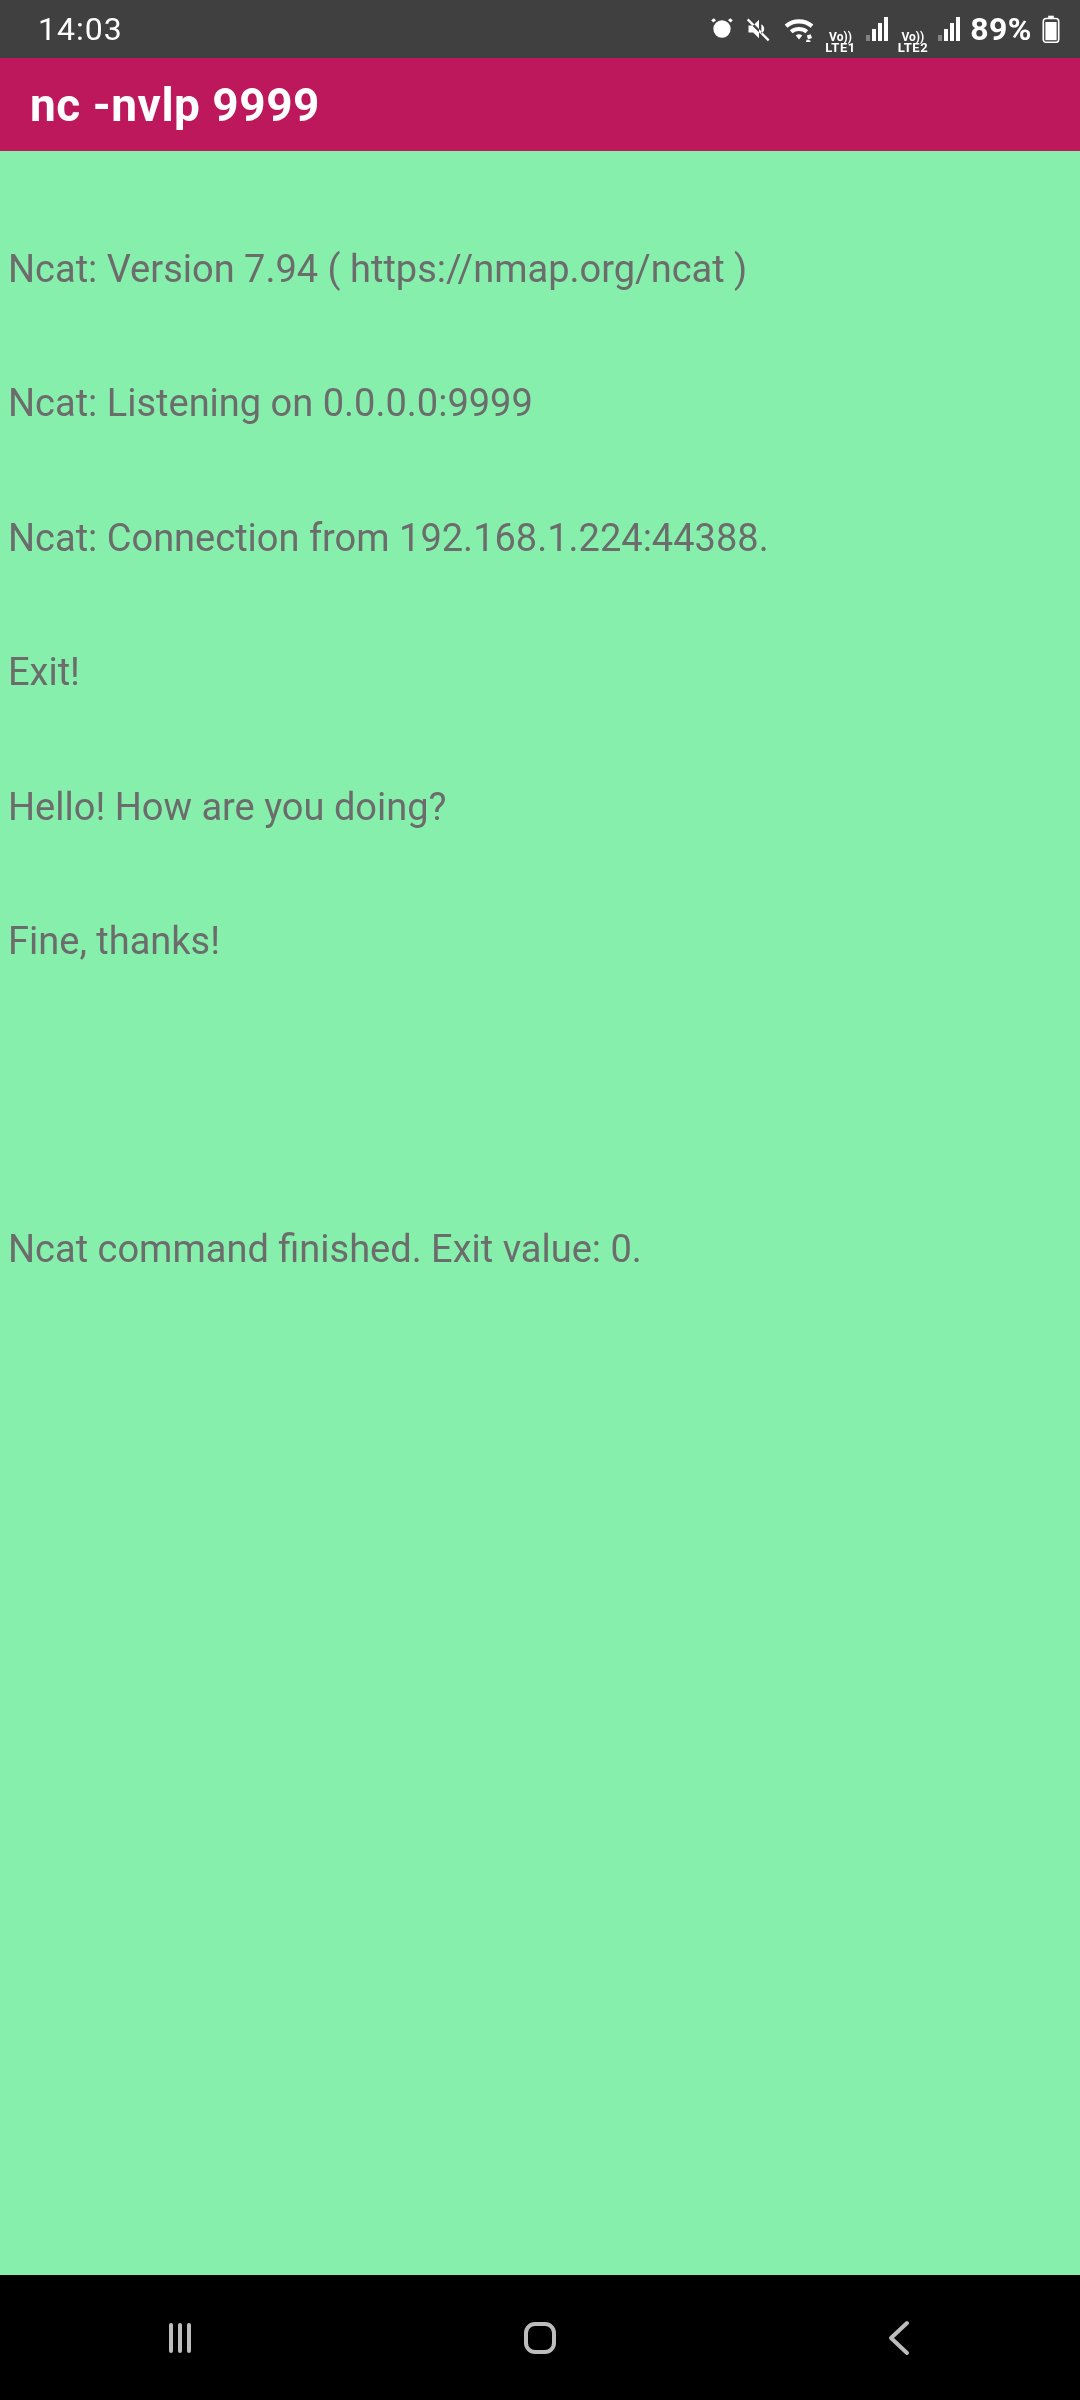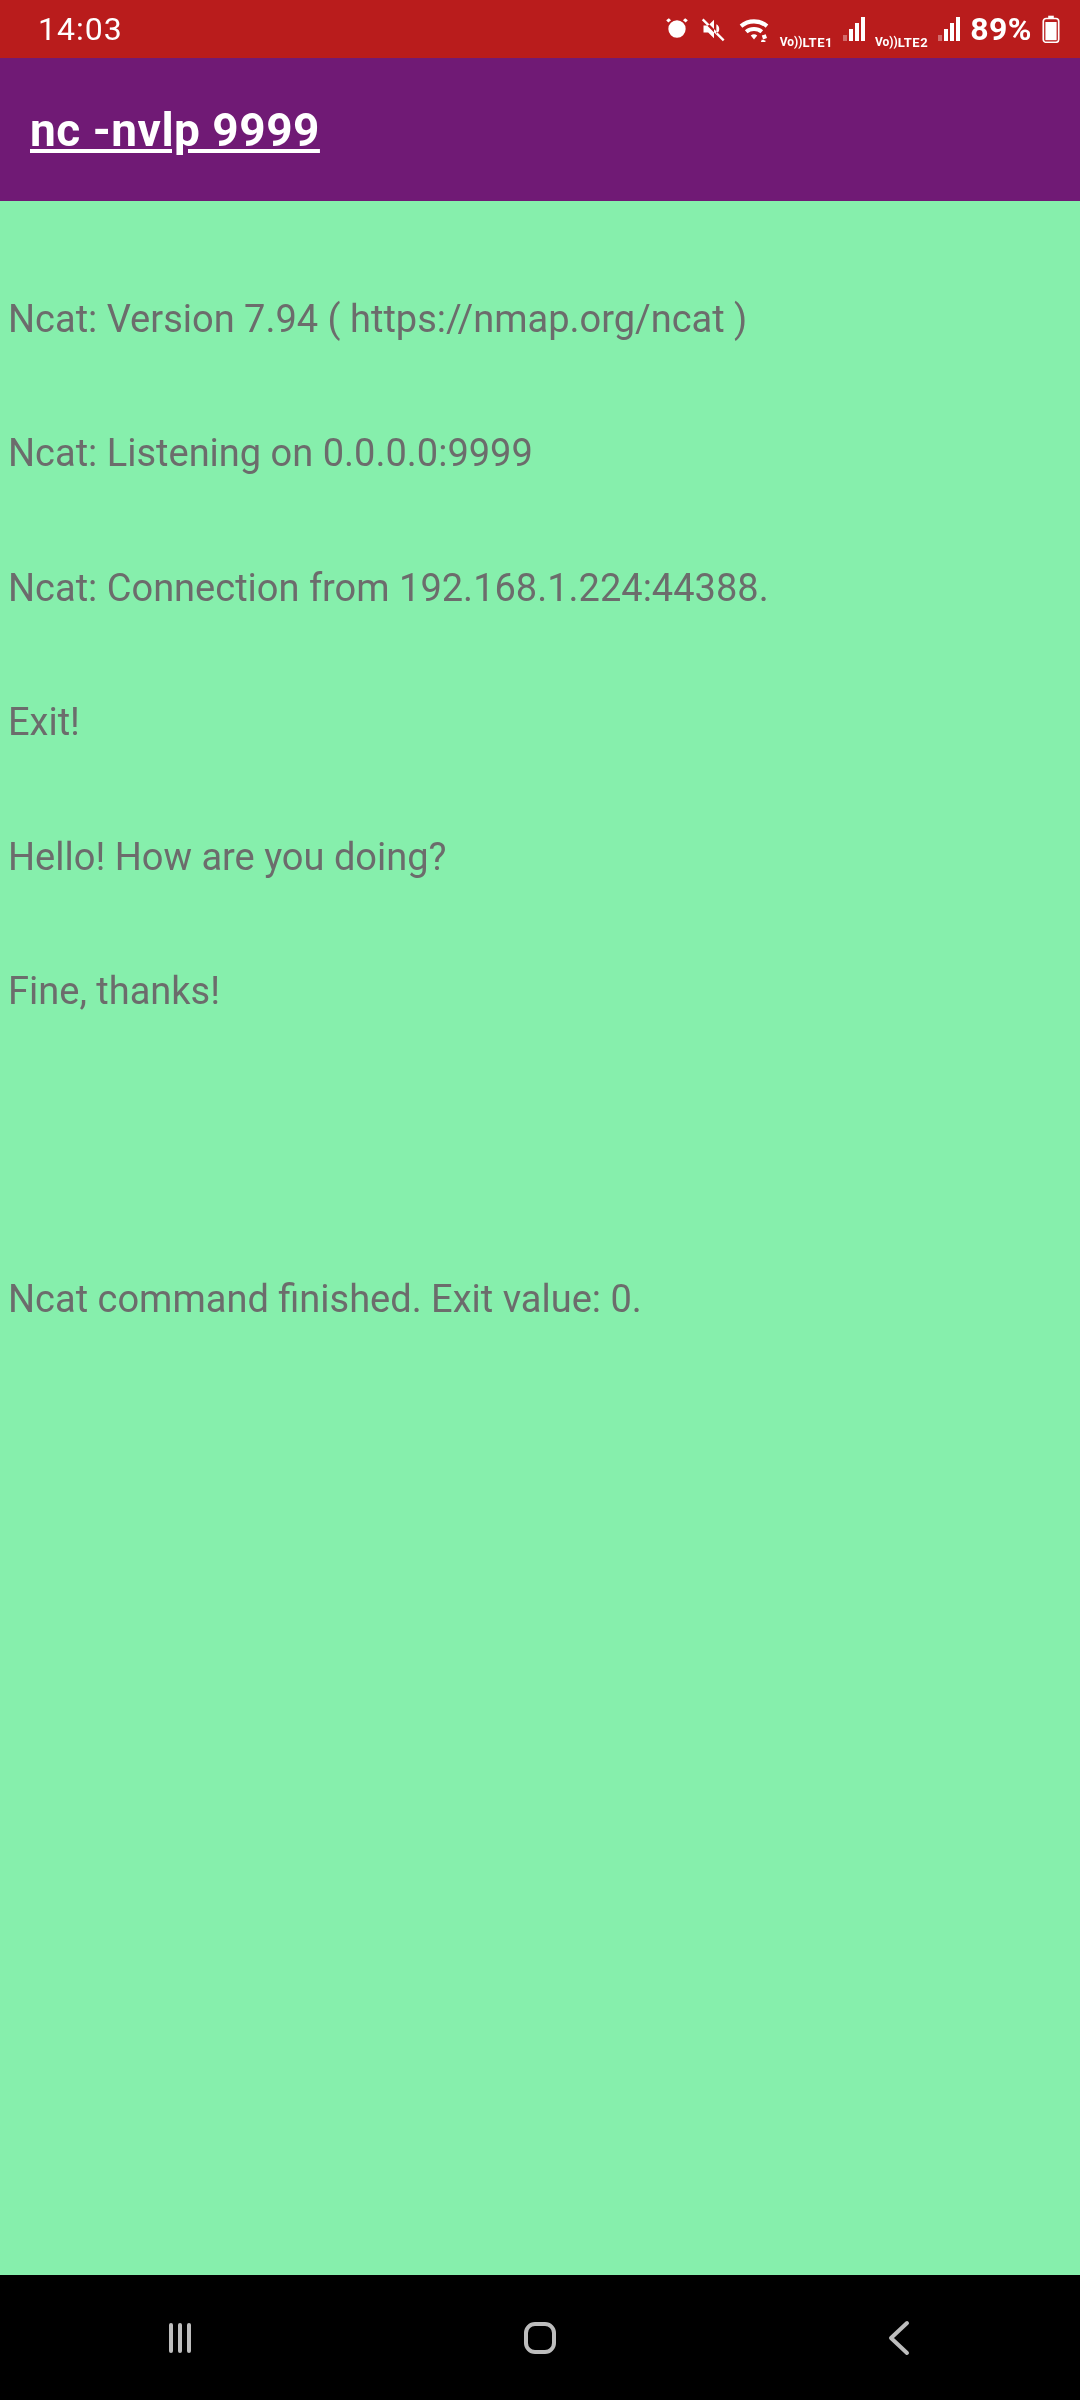--- a/index.html
+++ b/index.html
@@ -1,46 +1,46 @@
 <!DOCTYPE html>
 <html><head>
 <meta charset="utf-8">
 <style>
   * { margin: 0; padding: 0; box-sizing: border-box; }
   html, body { width: 1080px; height: 2400px; font-family: Roboto, "Helvetica Neue", Arial, sans-serif; background: #ffffff; overflow: hidden; }
   .screen { width: 1080px; height: 2400px; display: flex; flex-direction: column; }
 
   
-  .status-bar { height: 58px; background: #b91c1c; color: #ffffff; display: flex; align-items: center; justify-content: space-between; padding: 0 20px 0 38px; font-size: 32px; }
+  .status-bar { height: 58px; background: #404040; color: #ffffff; display: flex; align-items: center; justify-content: space-between; padding: 0 20px 0 38px; font-size: 32px; }
   .status-left { font-weight: 400; letter-spacing: 1px; }
   .status-right { display: flex; align-items: center; gap: 10px; }
   .status-right .pct { font-size: 32px; font-weight: 700; letter-spacing: 0.5px; }
   .icon { display: inline-flex; align-items: center; justify-content: center; }
 
   
-  .app-bar { height: 143px; background: #701a75; color: #ffffff; display: flex; align-items: center; padding: 0 30px; text-decoration: underline; }
+  .app-bar { height: 93px; background: #be185d; color: #ffffff; display: flex; align-items: center; padding: 0 30px; }
   .app-title { font-size: 46px; font-weight: 700; letter-spacing: 0.5px; }
 
   
   .terminal { flex: 1; background: #86efac; color: #6c6c6c; padding: 6px 8px 0 8px; font-size: 38px; line-height: 1.18; font-family: Roboto, Arial, sans-serif; white-space: pre-wrap; overflow: hidden; }
   .terminal .line { display: block; }
   .terminal .blank { height: 84px; }
 
   
   .nav-bar { height: 125px; background: #000000; display: flex; align-items: center; justify-content: space-around; }
   .nav-btn { width: 200px; height: 80px; display: flex; align-items: center; justify-content: center; }
   .nav-btn svg { display: block; }
 
   
   .sigbars { display: inline-flex; align-items: flex-end; gap: 2px; height: 24px; }
   .sigbars span { width: 4px; background: #ffffff; display: inline-block; }
   .sigbars span.off { background: rgba(255,255,255,0.35); }
   .b1{height:6px}.b2{height:12px}.b3{height:18px}.b4{height:24px}
 
-  .volte { display:inline-flex; align-items:center; line-height:0.8; font-size:13px; font-weight:700;margin-top:28px; }
+  .volte { display:inline-flex; flex-direction:column; align-items:center; line-height:0.8; font-size:13px; font-weight:700;margin-top:28px; }
   .volte .top{font-size:12px;}
   .volte .bot{font-size:13px; letter-spacing:0.5px;}
 
   .battery { display:inline-flex; align-items:center; }
 </style>
 </head>
 <body>
 
 <div class="screen">
 

